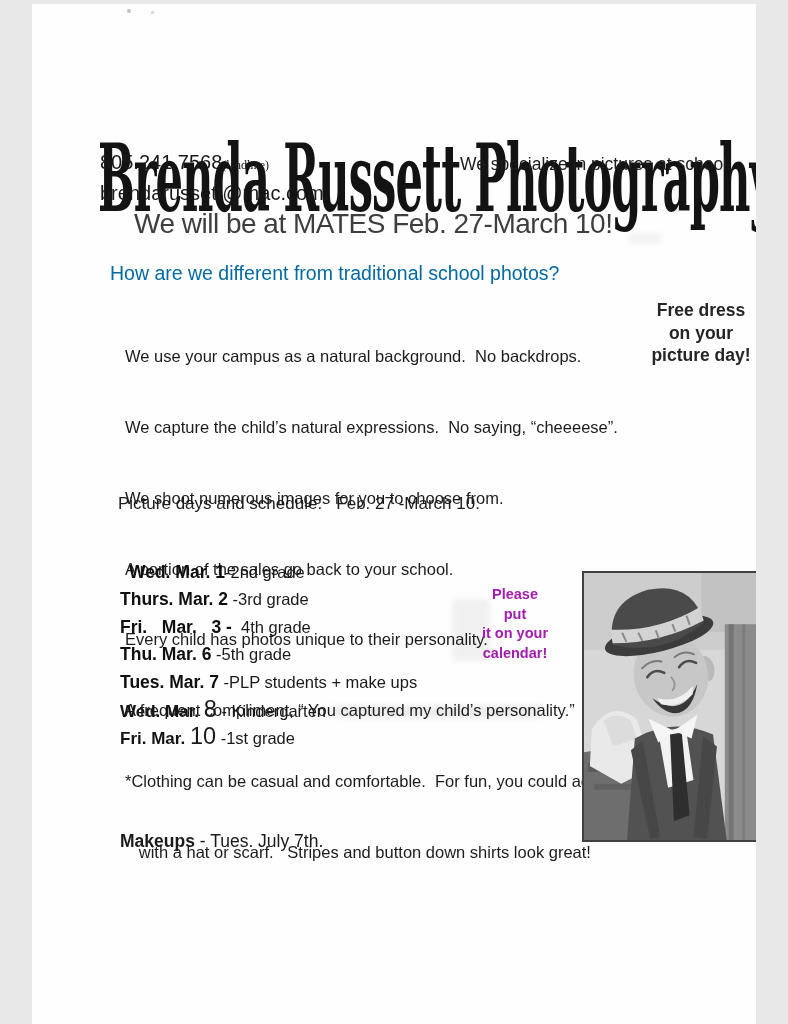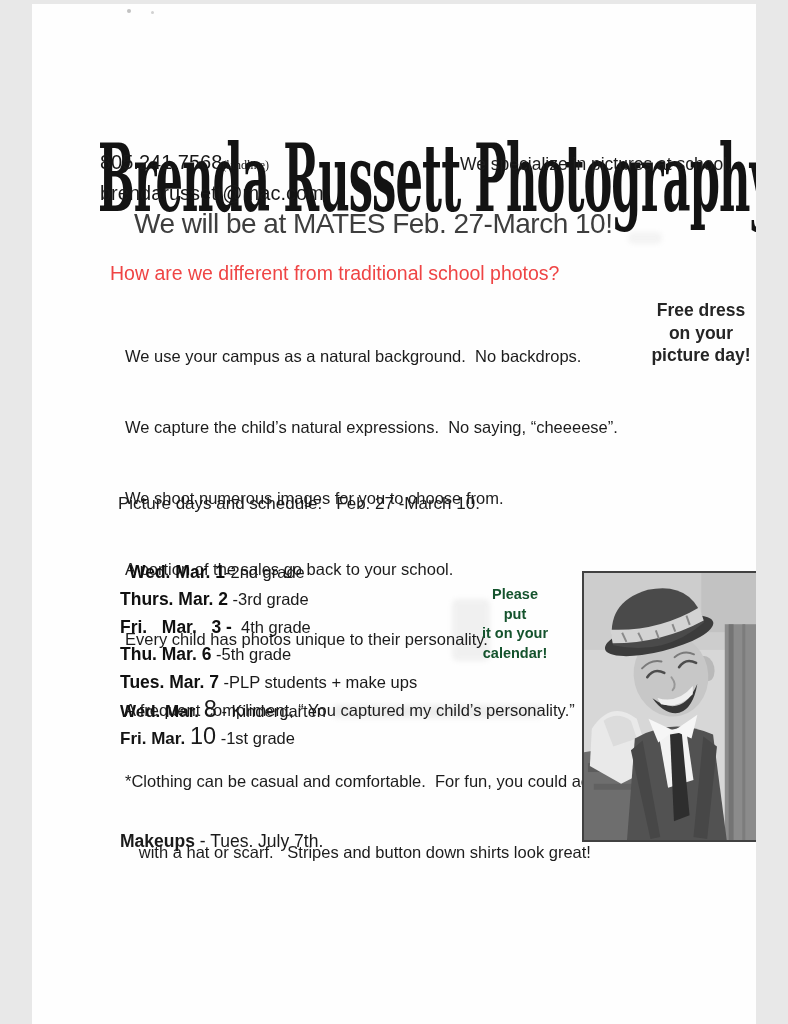--- a/index.html
+++ b/index.html
@@ -17,37 +17,37 @@
   }
   .contact { position:absolute; left:68px; top:144px; font-size:20px; line-height:28px; color:#181818; }
   .phone-suffix { font-size:12px;font-family:Liberation Serif, serif; }
   .tagline { position:absolute; left:428px; top:150px; font-size:17.5px; color:#1c1c1c;text-align:center; }
   
   .banner {
     position:absolute; left:102px; top:204px; font-size:28px;
     color:#3e3e3e; letter-spacing:-0.5px; font-weight:400;
   }
   
-  .diff-heading { position:absolute; left:78px; top:258px; font-size:19.5px; font-weight:400; color:#ef4444; margin:0; }
+  .diff-heading { position:absolute; left:78px; top:258px; font-size:19.5px; font-weight:400; color:#0369a1; margin:0; }
   .diff-lines { position:absolute; left:93px; top:294px; font-size:16.5px; line-height:23.6px; white-space:pre-wrap; color:#1c1c1c; }
   .free-dress {
     position:absolute; left:613px; top:295px; width:112px; text-align:center;
     font-weight:700; font-size:17.5px; line-height:22.5px; color:#252525;
   }
   
   .sched-heading { position:absolute; left:86px; top:490px; font-size:17px; font-weight:400; white-space:pre-wrap; margin:0; color:#1c1c1c; }
   .sched-list { position:absolute; left:88px; top:555px; }
   .sched-row { height:27.4px; line-height:27.4px; font-size:16.5px; white-space:pre-wrap; color:#1a1a1a; }
   .sched-row.indent { padding-left:9px; }
   .row-bold .d-pre, .row-bold .d-num { font-weight:700; font-size:17.5px; color:#101010; }
   .row-big .d-pre { font-weight:600; font-size:17px; color:#141414; }
   .row-big .d-num { font-weight:400; font-size:23.5px; }
   .reminder {
     position:absolute; left:438px; top:581px; width:90px; text-align:center;
-    font-weight:700; font-size:14.5px; line-height:19.5px; color:#14532d;
+    font-weight:700; font-size:14.5px; line-height:19.5px; color:#a21caf;
   }
   
   .photo-frame {
     position:absolute; left:550px; top:567px; width:178px; height:271px;
     margin:0; border:2px solid #414141; box-sizing:border-box; background:#d8d8d8;
   }
   .photo-frame svg { display:block; width:100%; height:100%; }
   
   .makeups { position:absolute; left:88px; top:827px; font-size:17.5px; color:#1a1a1a; }
   .makeups .b { font-weight:700; }

